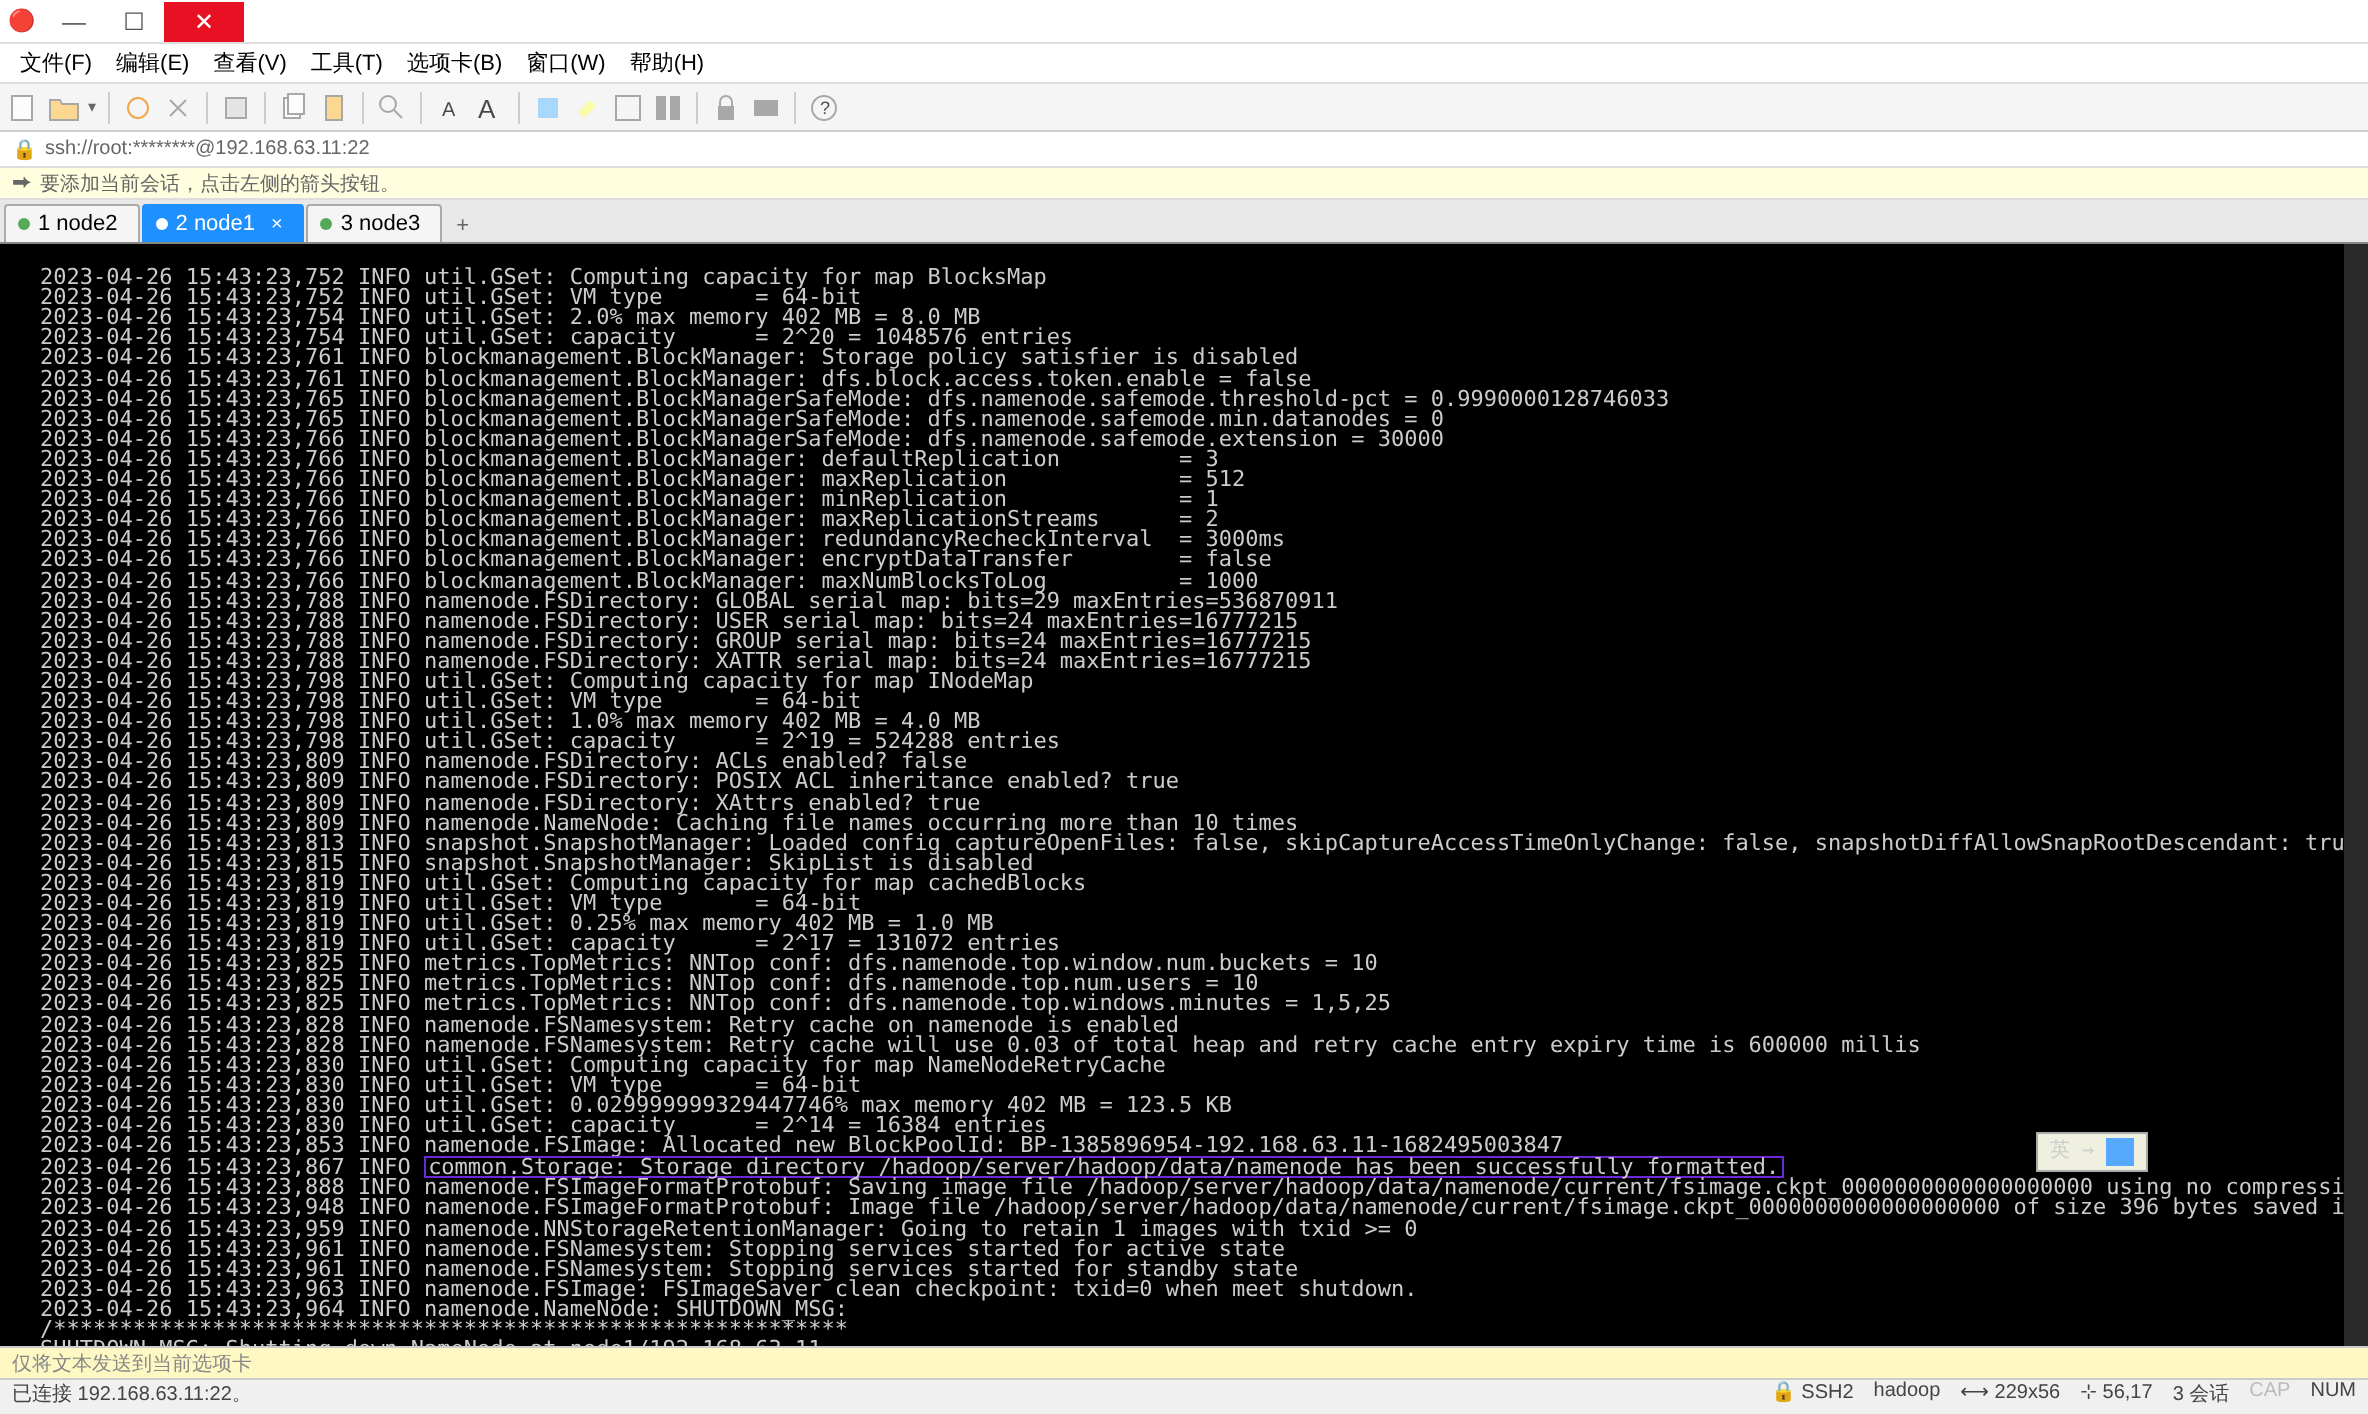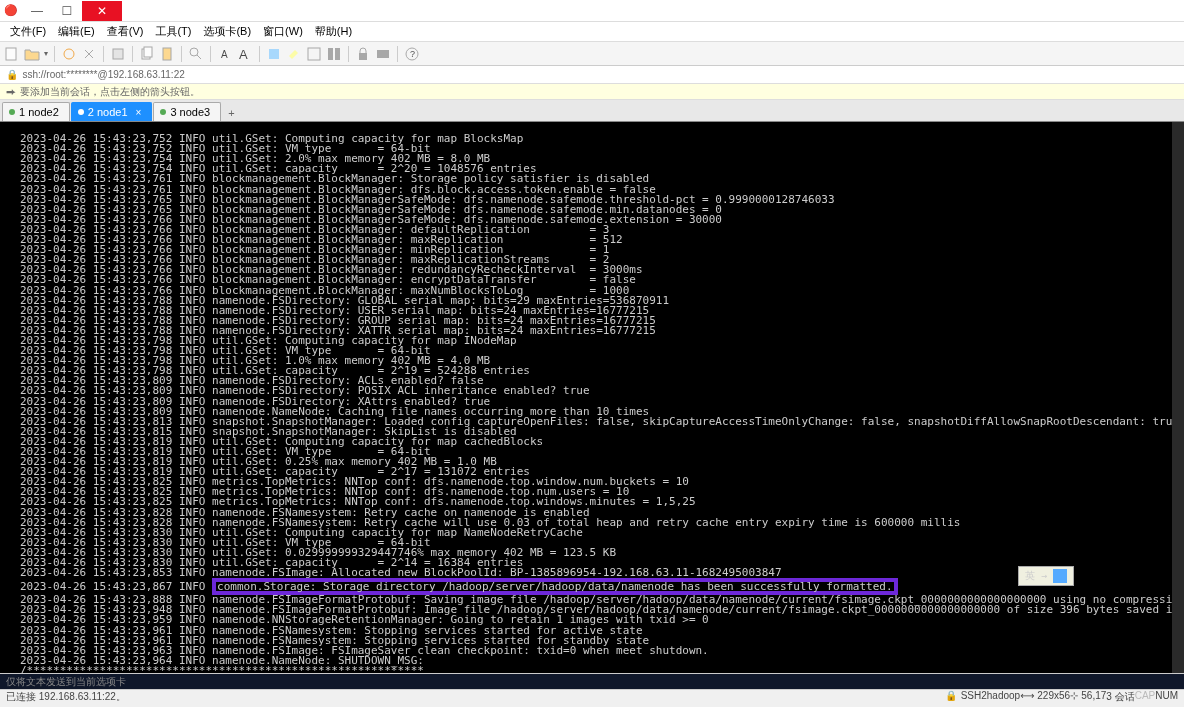--- a/index.html
+++ b/index.html
@@ -18,27 +18,27 @@
 .addressbar { height: 18px; background: #fff; padding: 1px 6px; font-size: 10px; color: #666; border-bottom: 1px solid #ddd; display: flex; align-items: center; }
 .hint { height: 16px; background: #ffffe0; padding: 0 6px; font-size: 10px; color: #666; display: flex; align-items: center; border-bottom: 1px solid #ddd; }
 .tabs { height: 22px; background: #e8e8e8; display: flex; align-items: flex-end; padding: 0 2px; border-bottom: 1px solid #888; }
 .tab { padding: 3px 10px 3px 6px; background: #f5f5f5; border: 1px solid #aaa; border-bottom: none; margin-right: 1px; font-size: 11px; display: flex; align-items: center; gap: 4px; border-radius: 2px 2px 0 0; }
 .tab.active { background: #1e90ff; color: #fff; border-color: #1e90ff; }
 .tab .dot { width: 6px; height: 6px; border-radius: 50%; background: #5a5; }
 .tab.active .dot { background: #fff; }
 .tab .x { margin-left: 4px; font-size: 10px; }
 .tabs .add { padding: 2px 6px; color: #666; }
 .terminal { flex: 1; background: #000; color: #ccc; font-family: "Consolas", monospace; font-size: 11px; line-height: 10.1px; padding: 2px 20px; overflow: hidden; white-space: pre; position: relative; }
-.terminal .hl { border: 4px solid #6d28d9; display: inline-block; line-height: 9px; padding: 0 1px; }
+.terminal .hl { border: 1px solid #6d28d9; display: inline-block; line-height: 9px; padding: 0 1px; }
 .scrollbar { position: absolute; right: 0; top: 0; bottom: 0; width: 12px; background: #2a2a2a; }
 .ime { position: absolute; right: 110px; bottom: 87px; background: #f0f0e0; border: 1px solid #aaa; padding: 2px 6px; font-size: 10px; display: flex; align-items: center; gap: 6px; }
 .ime .pin { width: 14px; height: 14px; background: #5af; }
-.bottombar { height: 16px; background: #0f172a; border-top: 1px solid #ccc; font-size: 10px; color: #888; padding: 0 6px; display: flex; align-items: center; }
+.bottombar { height: 16px; background: #fef9c3; border-top: 1px solid #ccc; font-size: 10px; color: #888; padding: 0 6px; display: flex; align-items: center; }
 .statusbar { height: 18px; background: #f0f0f0; border-top: 1px solid #ccc; font-size: 10px; color: #444; padding: 0 6px; display: flex; align-items: flex-start; justify-content: space-between; }
-.statusbar .right { display: flex; }
+.statusbar .right { display: flex; gap: 10px; }
 </style>
 </head>
 <body>
 
 <div class="titlebar">
   <span class="icon">🔴</span>
   <div class="win-controls">
     <div>—</div>
     <div>☐</div>
     <div class="close">✕</div>

